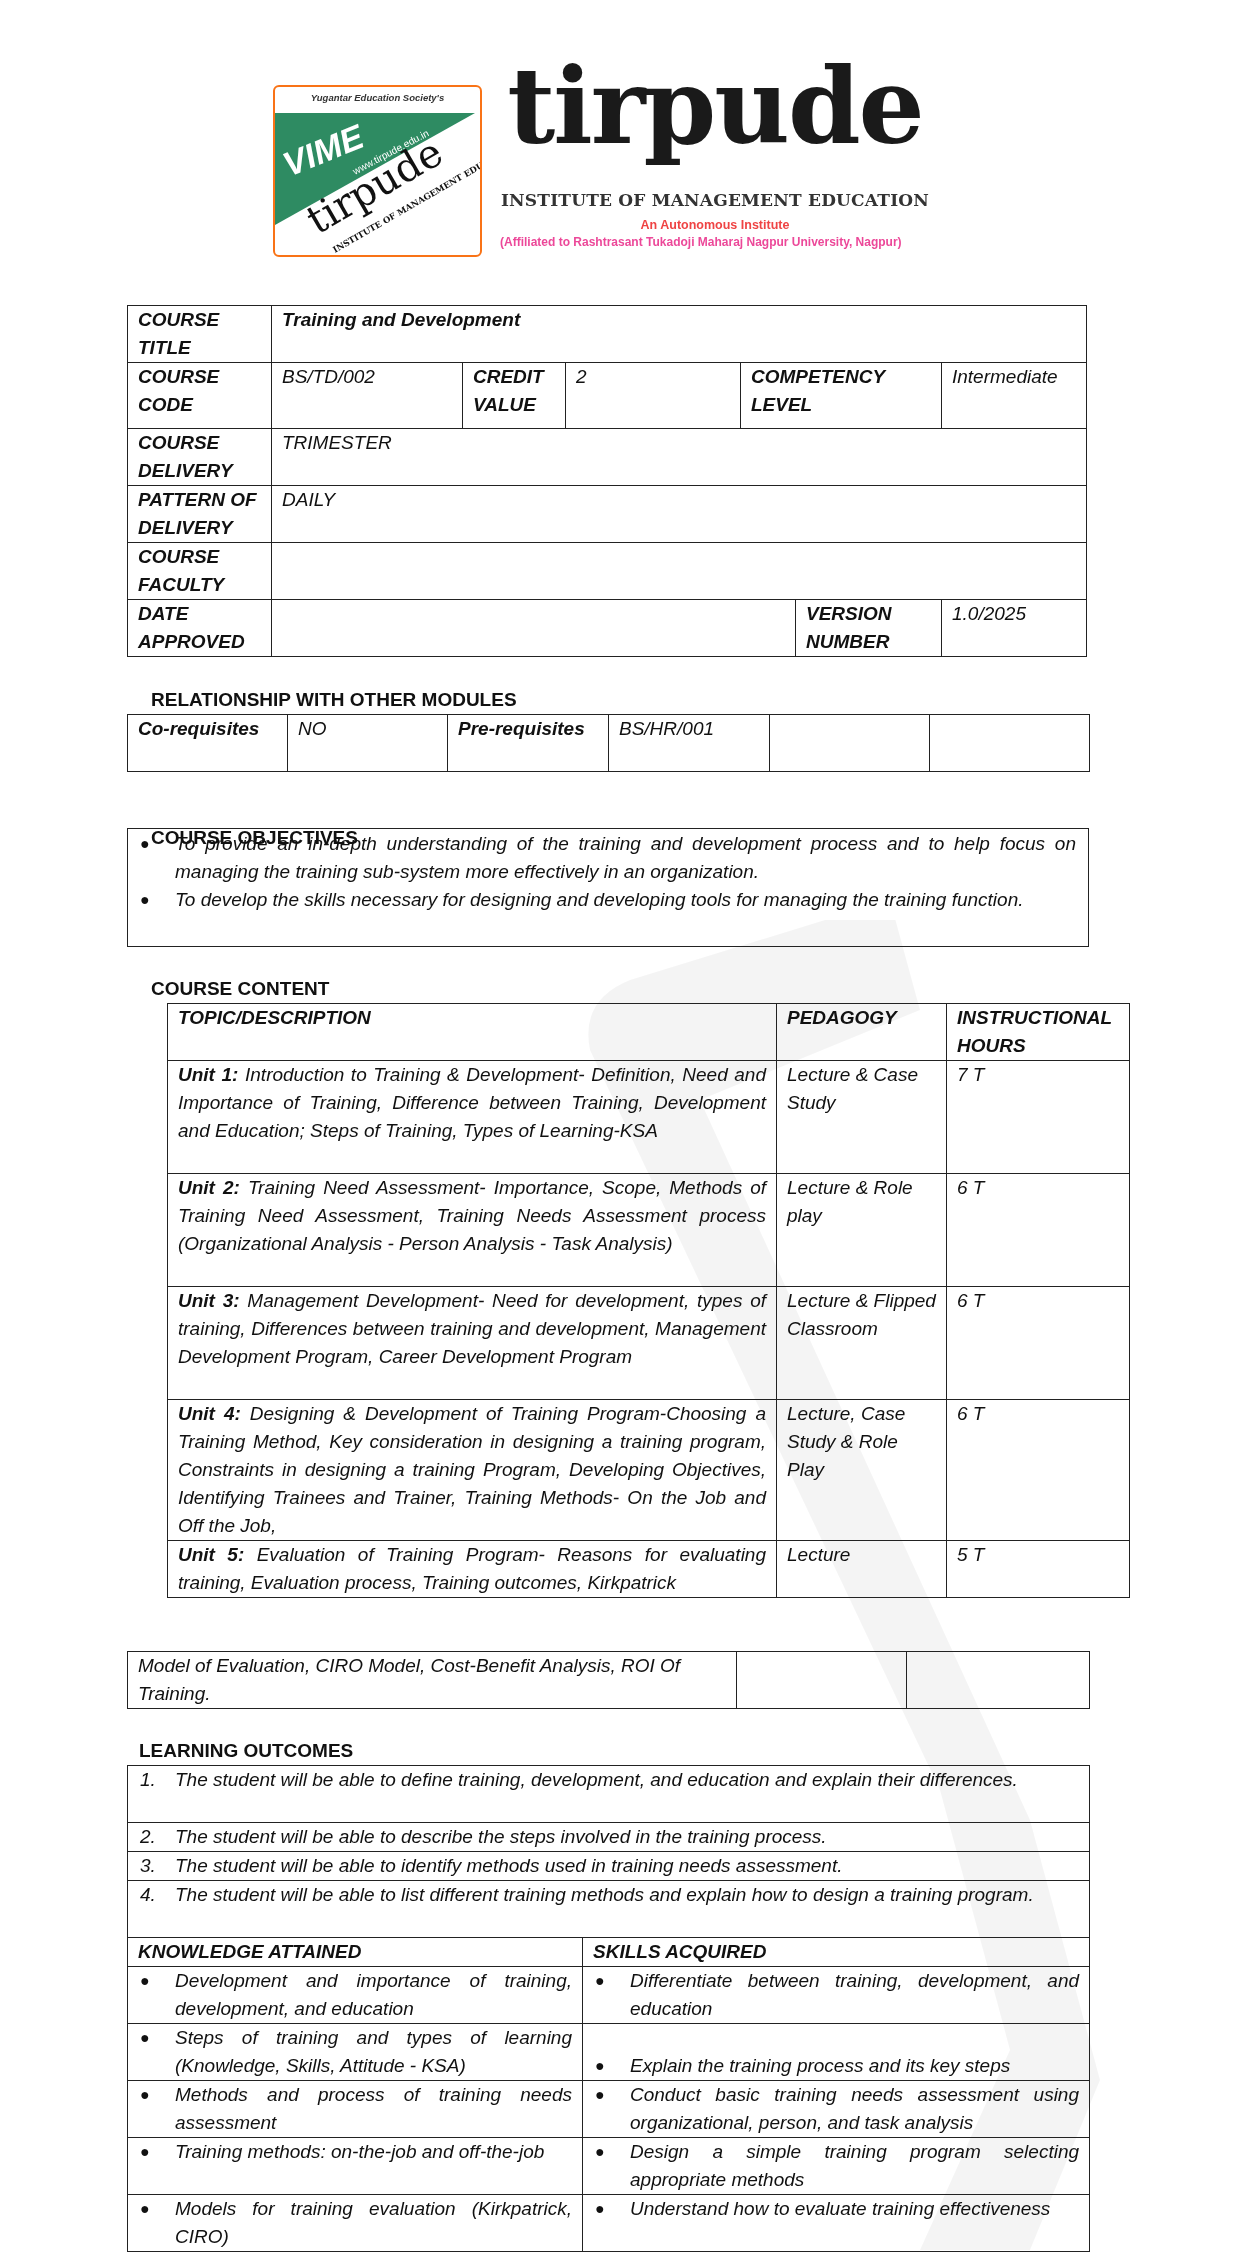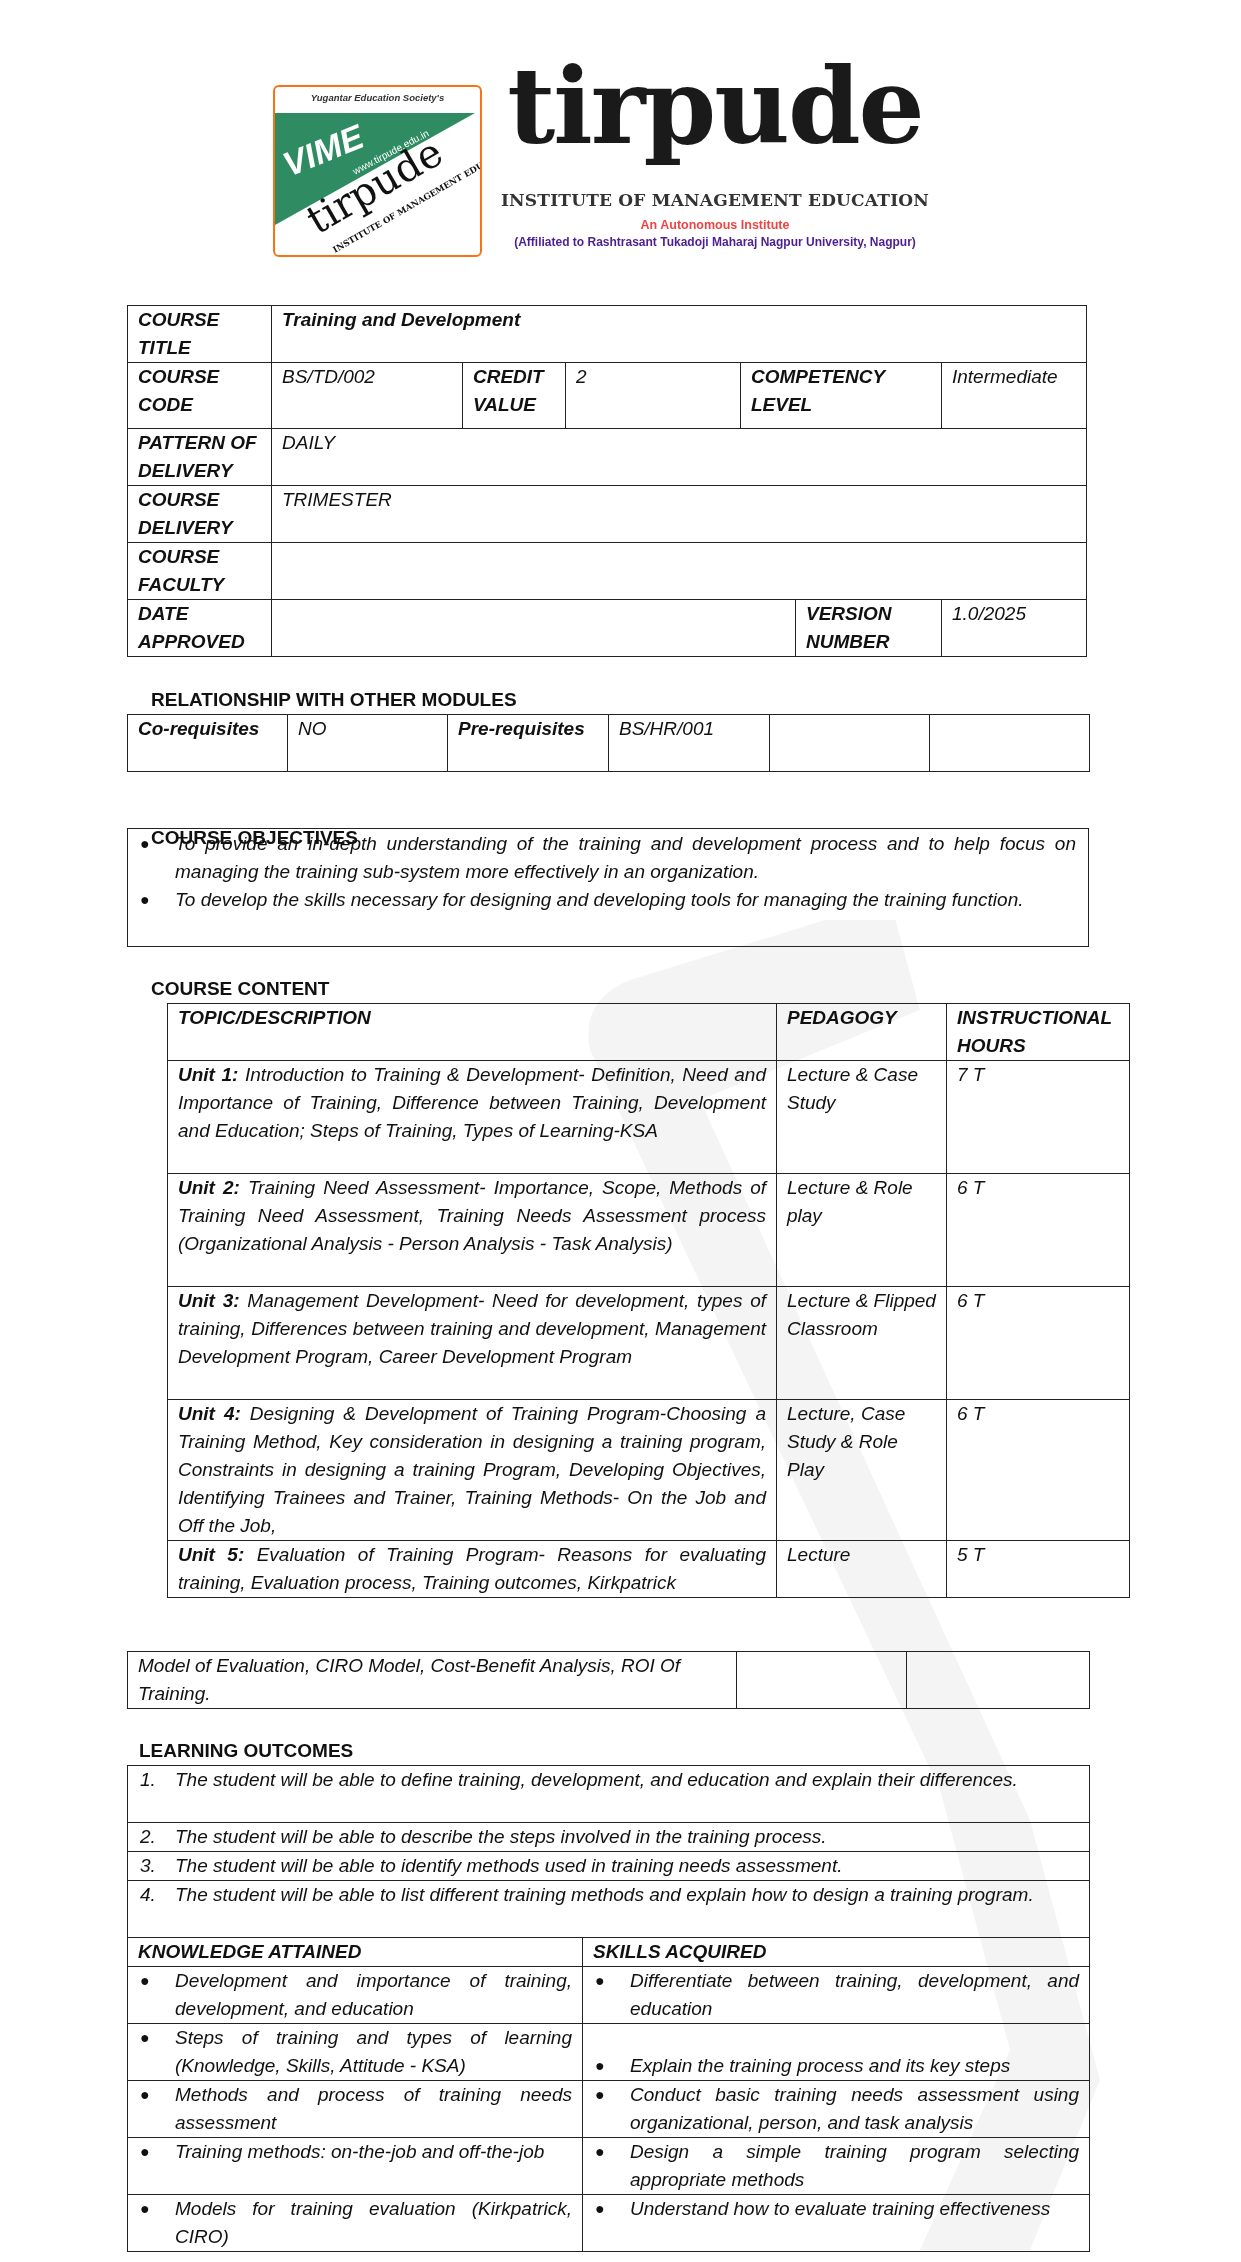--- a/index.html
+++ b/index.html
@@ -24,21 +24,21 @@
     position: absolute; left: 505px; top: 55px; width: 420px; text-align: center;
     font-family: "DejaVu Serif", "Liberation Serif", serif; font-weight: bold;
     font-size: 104px; letter-spacing: -2px; color: #1a1a1a; line-height: 1;
   }
   .brand-sub {
     position: absolute; left: 500px; top: 190px; width: 430px; text-align: center;
     font-family: "DejaVu Serif", "Liberation Serif", serif; font-weight: bold;
     font-size: 17px; color: #333; letter-spacing: 0.2px;
   }
   .brand-auto { position: absolute; left: 500px; top: 218px; width: 430px; text-align: center; font-size: 12.5px; font-weight: bold; color: #ef4444; }
-  .brand-aff  { position: absolute; left: 500px; top: 235px; width: 430px; text-align: center; font-size: 12px; font-weight: bold; color: #4c1d95; }
+  .brand-aff  { position: absolute; left: 500px; top: 235px; width: 430px; font-size: 12px; font-weight: bold; color: #ec4899; }
 
   
   table { border-collapse: collapse; position: absolute; z-index: 1; table-layout: fixed; font-style: italic; }
   td, th {
     border: 1.5px solid #222; vertical-align: top; text-align: left;
     font-size: 19px; line-height: 28px; padding: 0 10px; font-weight: normal;
   }
   .b { font-weight: bold; }
   .just { text-align: justify; }
   .center { text-align: left; }
@@ -102,26 +102,26 @@
     </tr>
     <tr style="height:66px">
       <td class="b">COURSE CODE</td>
       <td>BS/TD/002</td>
       <td class="b">CREDIT VALUE</td>
       <td colspan="2">2</td>
       <td class="b" colspan="2">COMPETENCY LEVEL</td>
       <td>Intermediate</td>
     </tr>
     <tr style="height:57px">
+      <td class="b">COURSE DELIVERY</td>
+      <td colspan="7">TRIMESTER</td>
+    </tr>
+    <tr style="height:57px">
       <td class="b">PATTERN OF DELIVERY</td>
       <td colspan="7">DAILY</td>
-    </tr>
-    <tr style="height:57px">
-      <td class="b">COURSE DELIVERY</td>
-      <td colspan="7">TRIMESTER</td>
     </tr>
     <tr style="height:57px">
       <td class="b">COURSE FACULTY</td>
       <td colspan="7"></td>
     </tr>
     <tr style="height:57px">
       <td class="b">DATE APPROVED</td>
       <td colspan="5"></td>
       <td class="b">VERSION NUMBER</td>
       <td class="center">1.0/2025</td>

